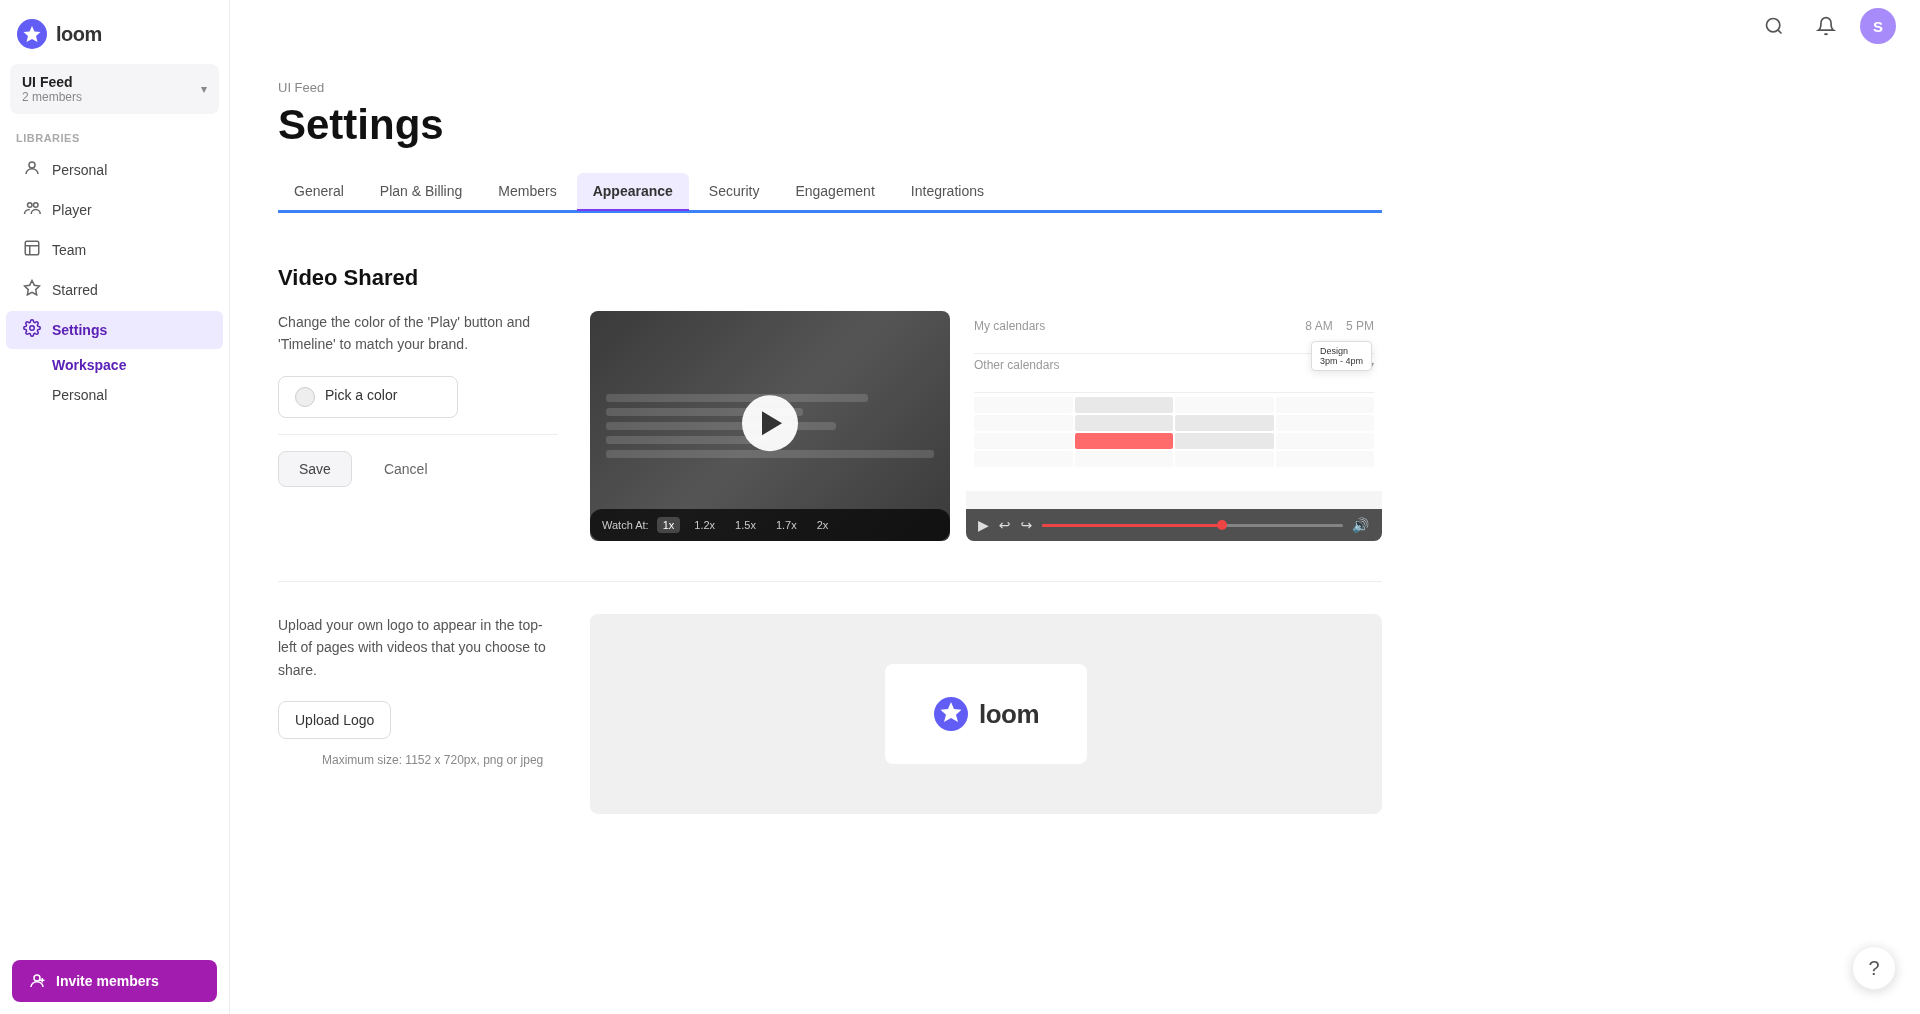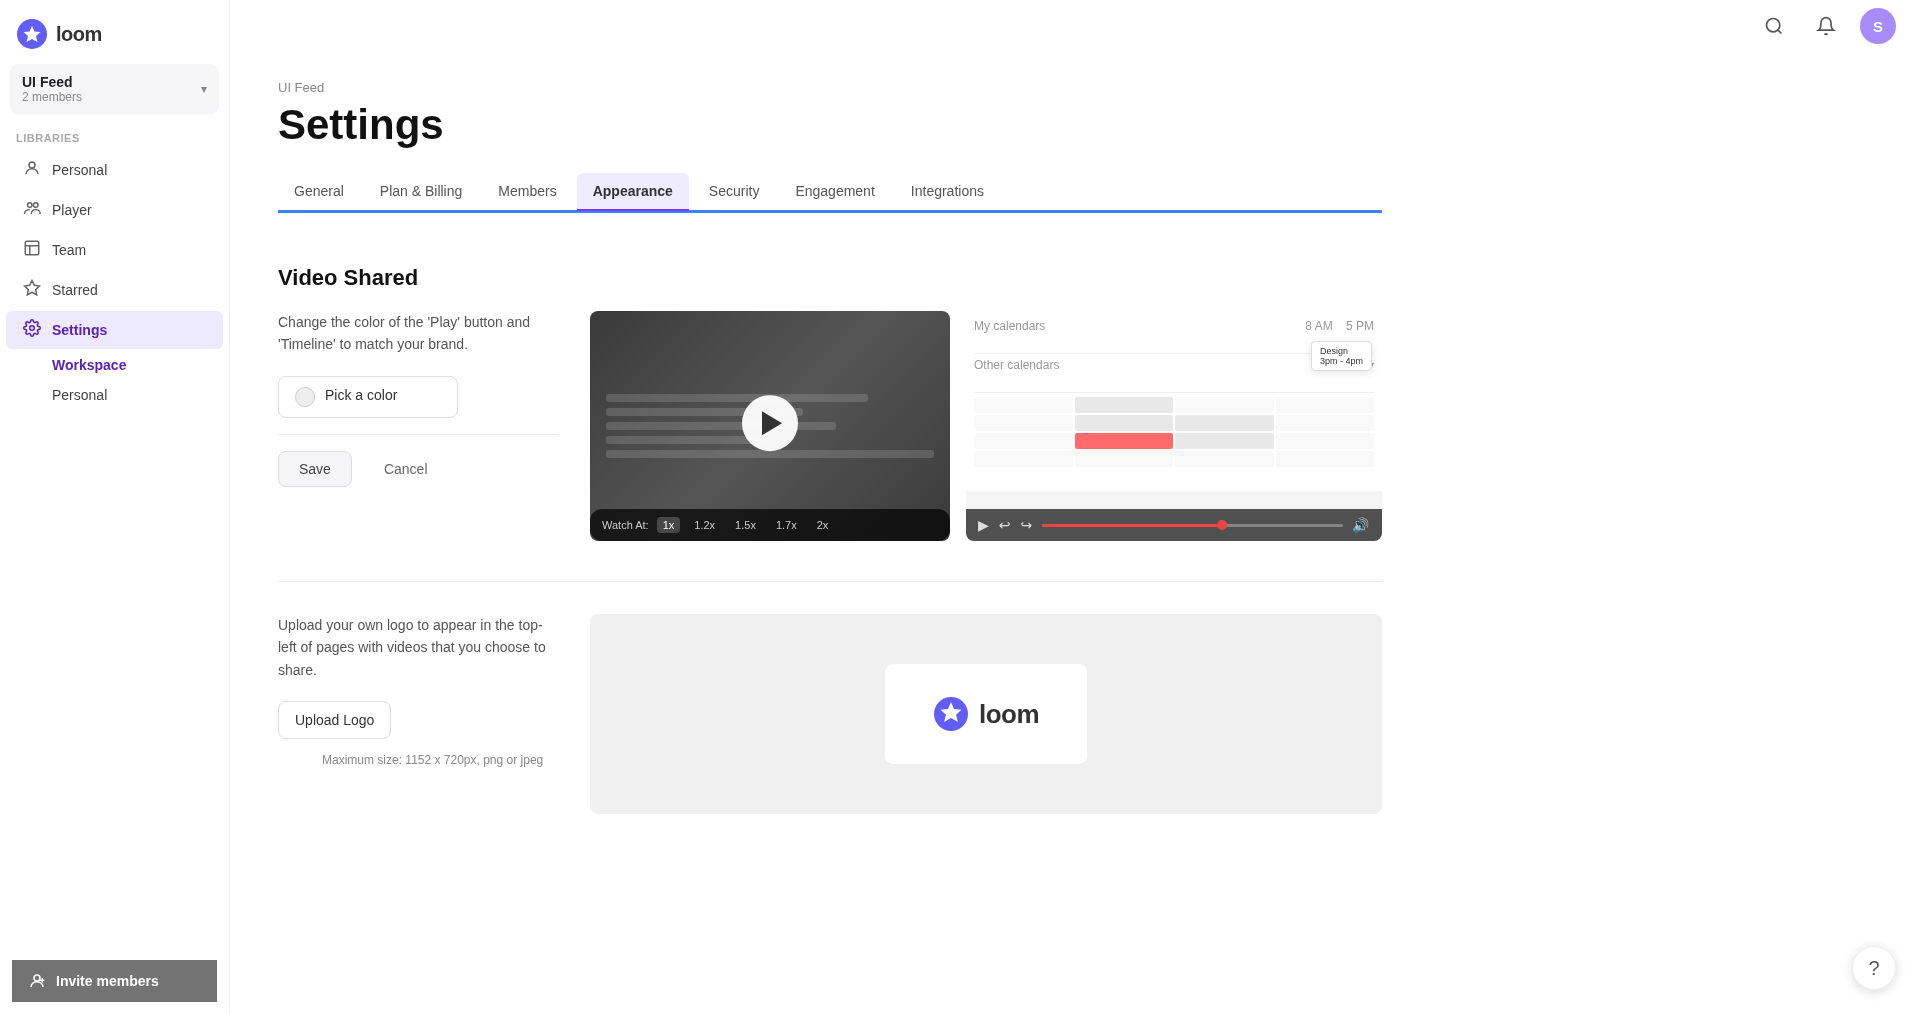--- a/index.html
+++ b/index.html
@@ -79,23 +79,23 @@
     .sidebar-sub-item.active { color: #5b21b6; font-weight: 600; }
 
     .sidebar-bottom {
       margin-top: auto;
       padding: 12px;
     }
     .invite-btn {
       display: flex;
       align-items: center;
       gap: 10px;
-      background: #737373;
+      background: #a21caf;
       color: #fff;
-      border-radius: 0;
+      border-radius: 8px;
       padding: 12px 16px;
       cursor: pointer;
       font-size: 14px;
       font-weight: 600;
       width: 100%;
       border: none;
     }
 
     
     #topbar {

